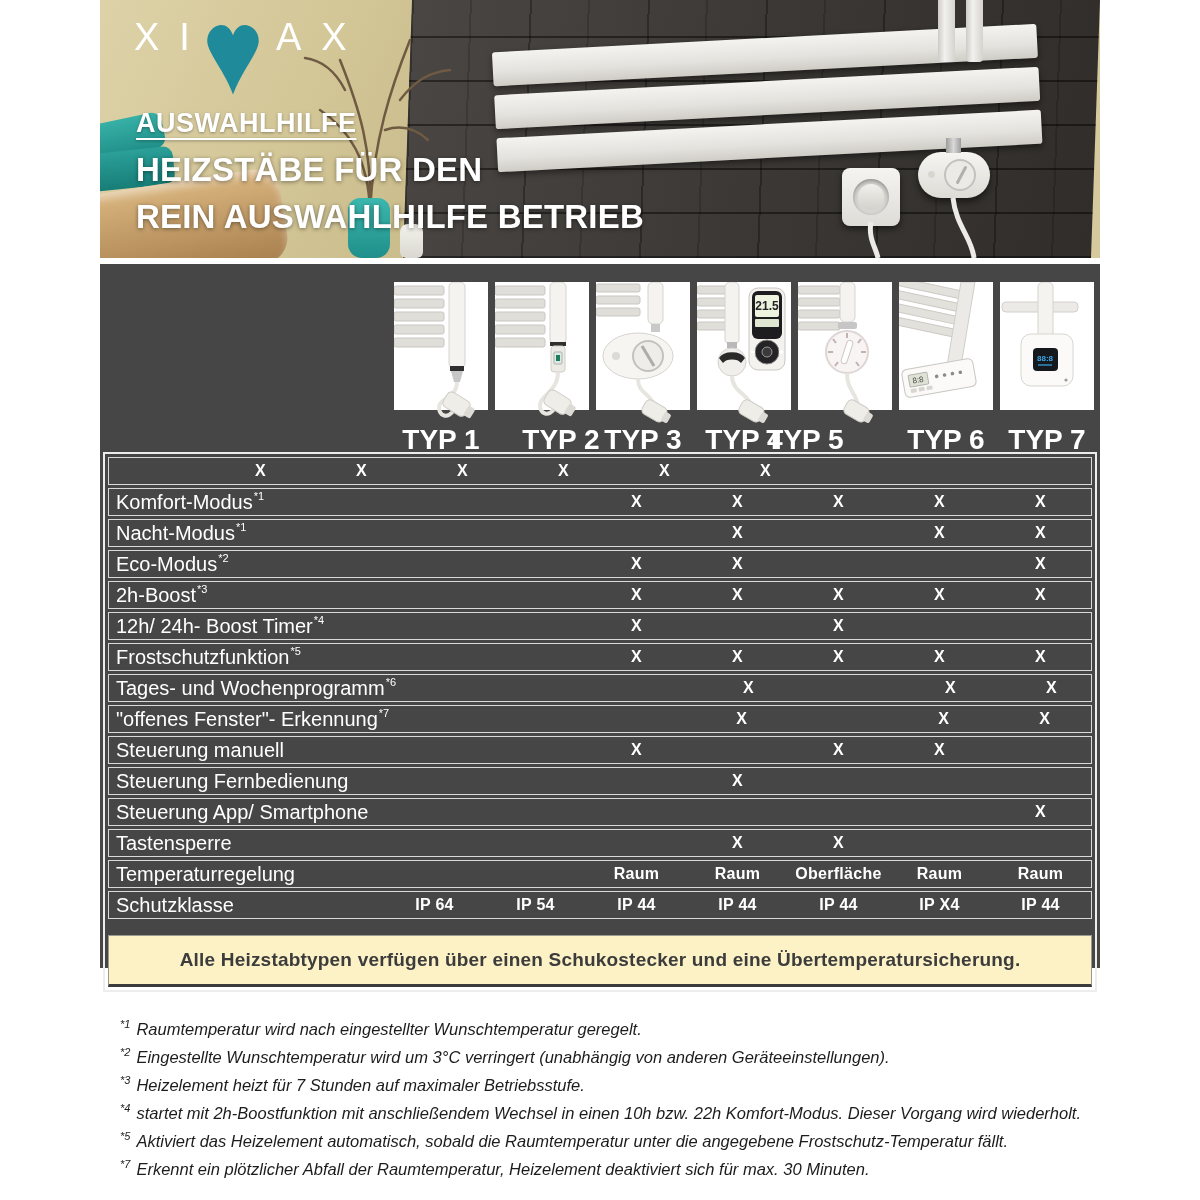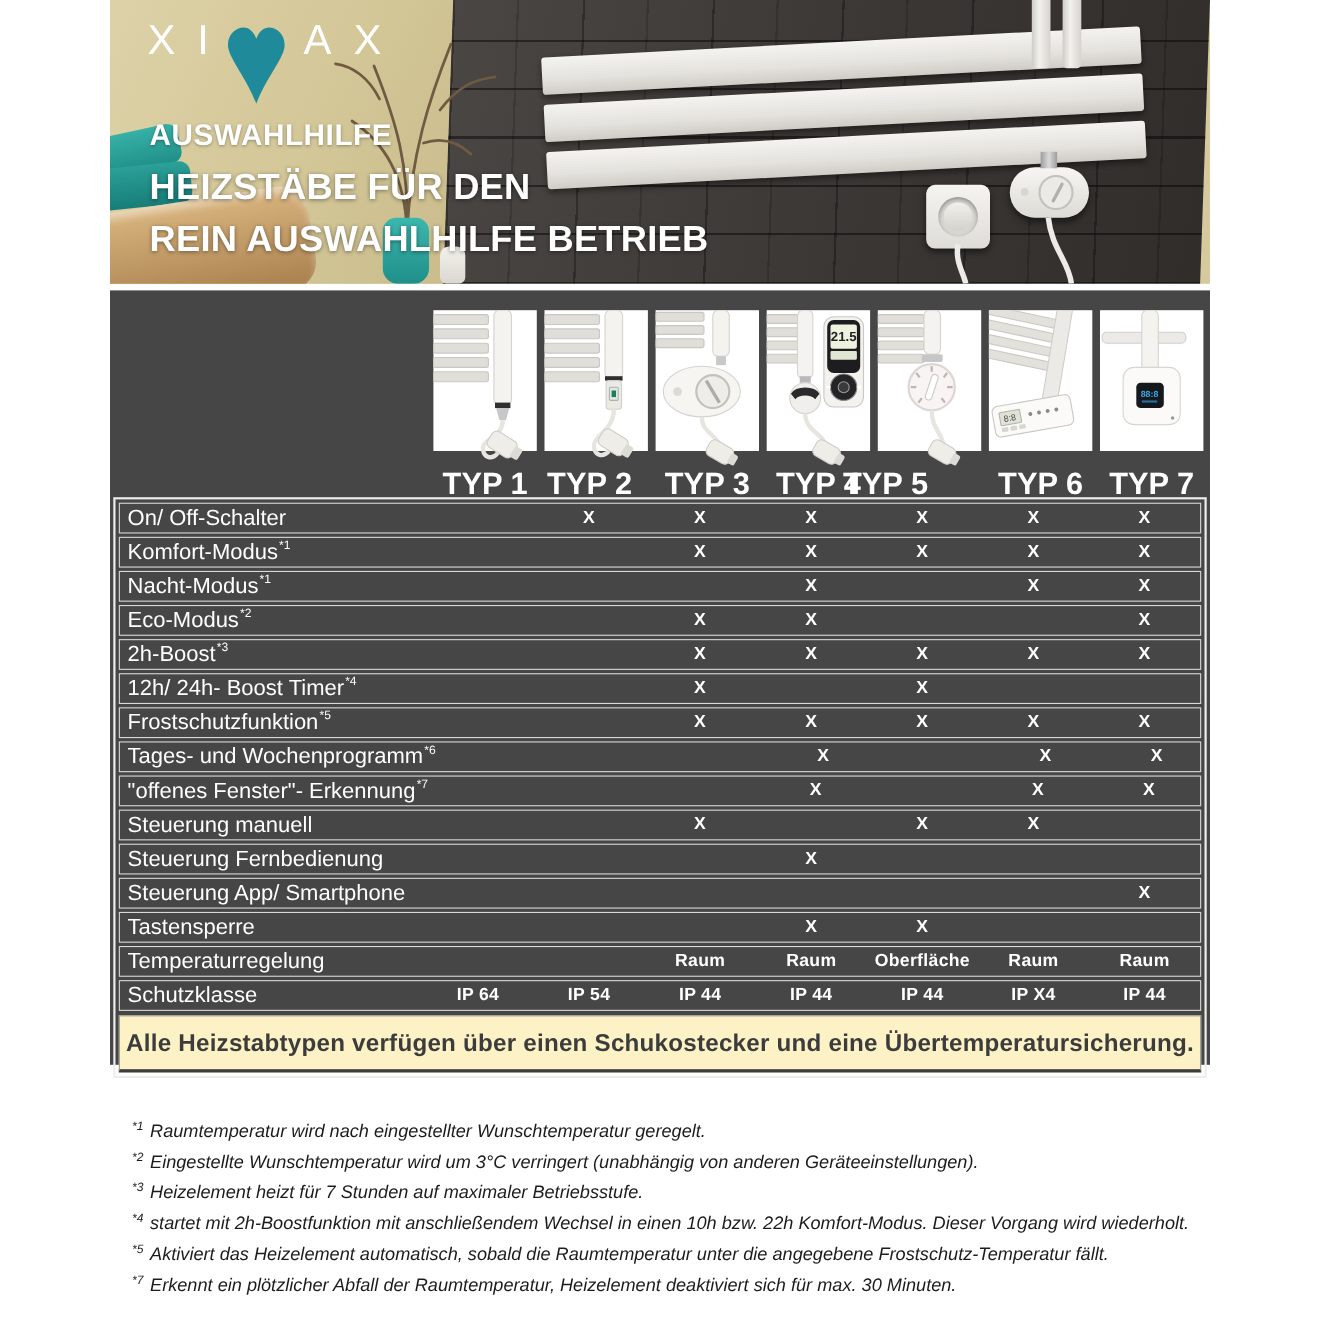--- a/index.html
+++ b/index.html
@@ -44,39 +44,39 @@
   .vase{position:absolute;left:248px;top:198px;width:42px;height:60px;border-radius:12px 12px 14px 14px;
     background:linear-gradient(#3cb7ae,#1f8f8a);}
   .vase-sm{position:absolute;left:300px;top:224px;width:23px;height:34px;border-radius:8px 8px 6px 6px;
     background:linear-gradient(#f4f2ec,#d9d7d0);}
   .branches{position:absolute;left:150px;top:0;width:260px;height:220px;}
 
   .logo{position:absolute;left:34px;top:18px;display:flex;align-items:flex-start;color:#ffffff;
     font-size:38px;font-weight:300;letter-spacing:20px;line-height:1;}
   .logo .m-glyph{width:58px;height:82px;margin:0 14px 0 -6px;}
   .hero-sub{position:absolute;left:36px;top:108px;color:#fff;font-size:27px;font-weight:bold;
-    text-underline-offset:6px;letter-spacing:.5px;text-shadow:0 1px 3px rgba(0,0,0,.35);}
+    text-decoration:underline;text-underline-offset:6px;letter-spacing:.5px;text-shadow:0 1px 3px rgba(0,0,0,.35);}
   .hero-title{position:absolute;left:36px;top:146px;color:#fff;font-size:33px;font-weight:bold;line-height:47px;
     letter-spacing:.2px;text-shadow:0 1px 4px rgba(0,0,0,.45);}
 
   
   .panel{position:absolute;left:100px;top:264px;width:1000px;height:704px;background:#464646;}
   .product-cell{position:absolute;top:18px;width:94px;height:128px;background:#ffffff;}
   .typ-label{position:absolute;top:160px;width:94px;text-align:center;color:#ffffff;font-weight:bold;font-size:28px;}
 
   .feature-box{position:absolute;left:3px;top:188px;width:994px;box-sizing:border-box;
     border:2px solid #ededed;padding:3px;}
   .t-row{display:flex;align-items:center;border:1px solid #d9d9d9;height:26px;margin-bottom:3px;color:#fff;}
-  .t-row:last-of-type{margin-bottom:4px;}
+  .t-row:last-of-type{margin-bottom:16px;}
   .t-label{flex:1 1 auto;padding-left:7px;font-size:20px;white-space:nowrap;}
   .t-label sup{font-size:11px;position:relative;top:-1px;left:1px;}
   .t-cell{flex:0 0 101px;text-align:center;font-weight:bold;font-size:16px;letter-spacing:.3px;}
   .banner{margin-top:3px;height:48px;background:#fcf2c6;border:1px solid #9a9a90;border-bottom:3px solid #3c3c3c;
     display:flex;align-items:center;justify-content:center;
-    color:#3c3c3c;font-weight:bold;font-size:22px;letter-spacing:.2px;}
+    color:#3c3c3c;font-weight:bold;font-size:19px;letter-spacing:.2px;}
 
   
   .footnotes{position:absolute;left:120px;top:1018px;width:980px;color:#1c1c1c;
     font-style:italic;font-size:16.5px;}
   .fn{margin-bottom:7.5px;line-height:1.15;}
   .fn sup{font-size:11px;margin-right:6px;font-style:italic;}
 
   svg{display:block;}
 </style>
 </head>
@@ -290,31 +290,30 @@
         <rect x="38" y="0" width="15" height="58" rx="5" fill="#f4f3f0" stroke="#d5d3ce"></rect>
         <rect x="21" y="52" width="52" height="52" rx="10" fill="#fbfaf8" stroke="#d8d6d1"></rect>
         <rect x="33" y="66" width="25" height="23" rx="4" fill="#15181d"></rect>
         <text x="45" y="79" font-size="8" font-weight="bold" text-anchor="middle" fill="#3da8e8" font-family="Liberation Sans,sans-serif">88:8</text>
         <rect x="38" y="82" width="14" height="2" fill="#2a6e9a"></rect>
         <circle cx="66" cy="98" r="1.6" fill="#9a9a9a"></circle>
       </svg>
     </div>
 
     <div class="typ-label" style="left:294px">TYP 1</div>
-    <div class="typ-label" style="left:389px">TYP 2</div>
+    <div class="typ-label" style="left:414px">TYP 2</div>
     <div class="typ-label" style="left:496px">TYP 3</div>
     <div class="typ-label" style="left:597px">TYP 4</div>
     <div class="typ-label" style="left:658px">TYP 5</div>
     <div class="typ-label" style="left:799px">TYP 6</div>
     <div class="typ-label" style="left:900px">TYP 7</div>
 
     <div class="feature-box">
       <div id="feature-rows">
           <div class="t-row">
-            <div class="t-label">On/ Off-Schalter</div>
             <div class="t-cell"></div>
             <div class="t-cell">X</div>
             <div class="t-cell">X</div>
             <div class="t-cell">X</div>
             <div class="t-cell">X</div>
             <div class="t-cell">X</div>
             <div class="t-cell">X</div>
           </div>
           <div class="t-row">
             <div class="t-label">Komfort-Modus<sup>*1</sup></div>

